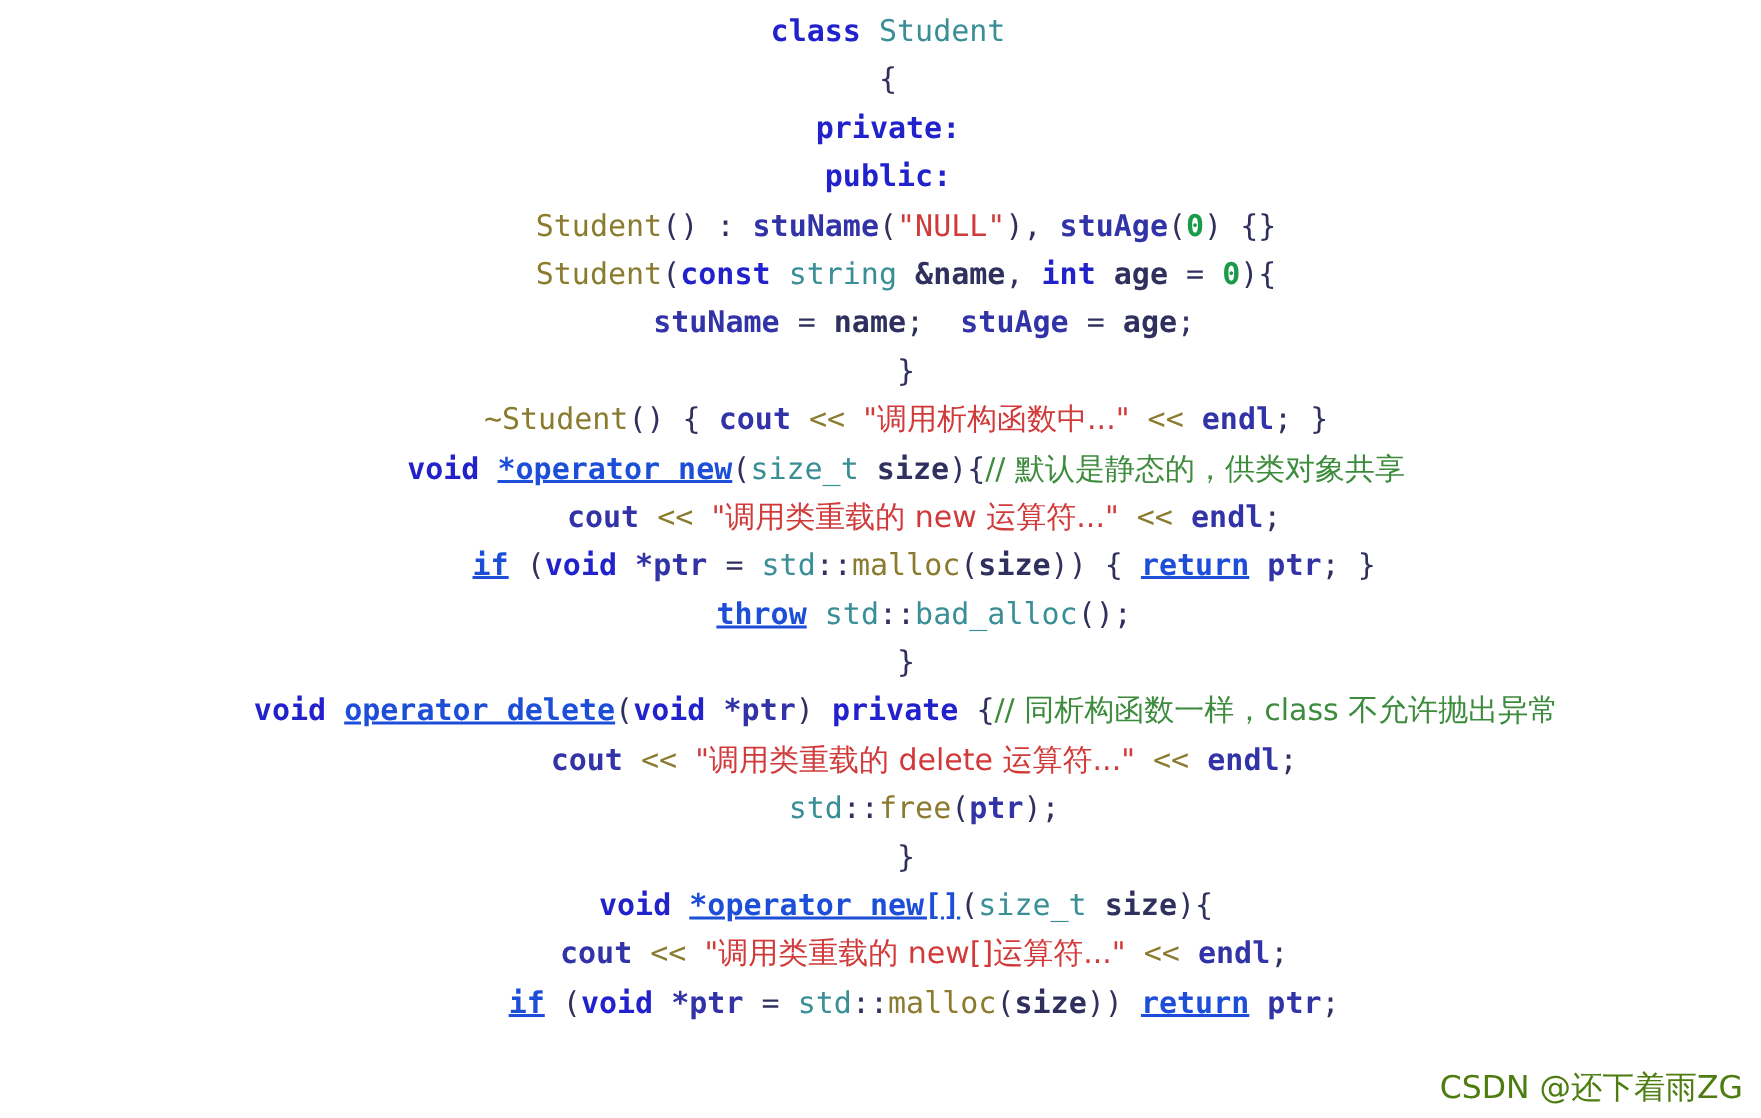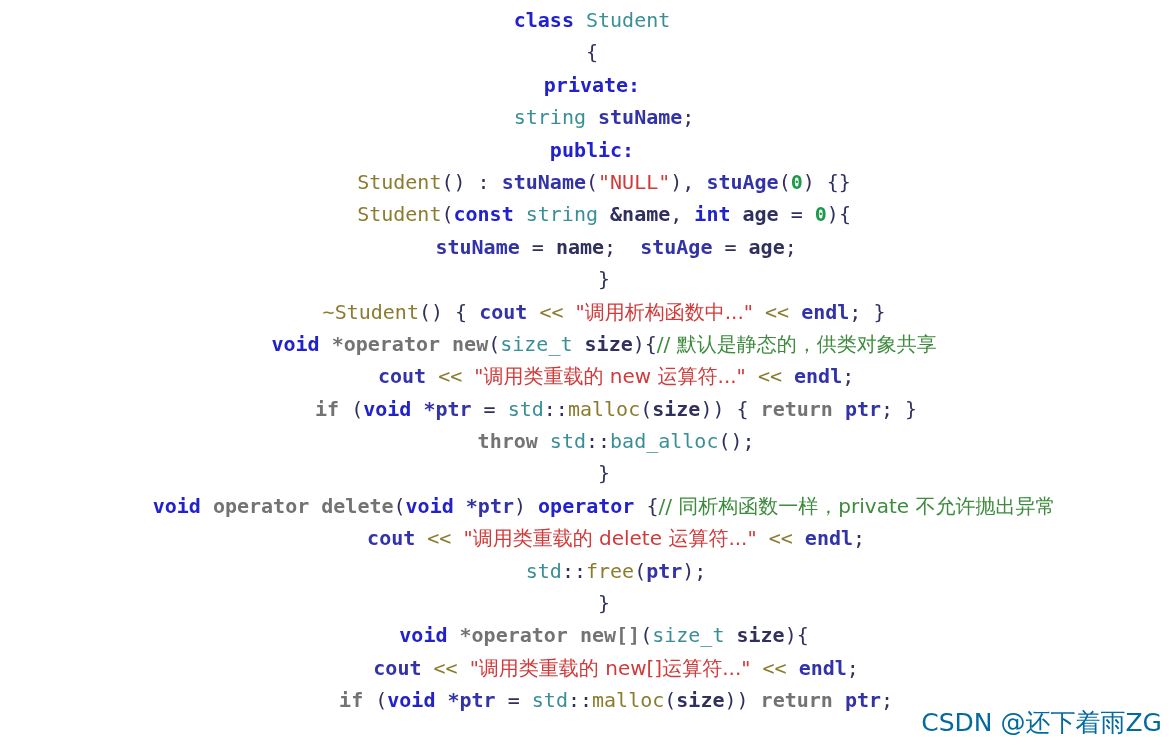--- a/index.html
+++ b/index.html
@@ -35,52 +35,51 @@
   }
 
   
   .t-kw       { color: #2222cc; font-weight: 700; }   
   .t-type     { color: #3a8f97; }                     
   .t-ident    { color: #30305e; font-weight: 700; }   
   .t-var      { color: #3333a8; font-weight: 700; }   
   .t-cls      { color: #3a8f97; }                     
   .t-fn       { color: #8a7b2e; }                     
   .t-op       { color: #8a7b2e; }                     
-  .t-magenta  { color: #737373; font-weight: 700; }   
+  .t-magenta  { color: #1d4ed8; font-weight: 700; text-decoration: underline; }   
   .t-str      { color: #d13a3a; }                     
   .t-num      { color: #1a9a4a; font-weight: 700; }   
   .t-comment  { color: #3d8b3d; }                     
   .t-punct    { color: #30305e; }                     
 
   
   .cjk { font-family: "DejaVu Sans", "Liberation Sans", sans-serif; }
 
   #watermark {
     position: absolute;
     right: 12px;
     bottom: 6px;
     font-family: "DejaVu Sans", "Liberation Sans", sans-serif;
-    font-size: 25px;
-    color: #0369a1;
+    font-size: 21px;
+    color: #4d7c0f;
     white-space: pre;
     user-select: none;
   }
 </style>
 </head>
 <body>
 
 <div id="code-block">
 
   <div class="code-line"><span class="t-kw">class</span><span> </span><span class="t-cls">Student</span></div>
 
   <div class="code-line"><span class="t-punct">{</span></div>
 
   <div class="code-line"><span class="t-kw">private:</span></div>
 
-  <div class="code-line"><span>  </span><span class="t-type">string</span><span> </span><span class="t-var">stuName</span><span class="t-punct">;</span></div>
 
 
   <div class="code-line"><span class="t-kw">public:</span></div>
 
   <div class="code-line"><span>  </span><span class="t-fn">Student</span><span class="t-punct">()</span><span class="t-punct"> : </span><span class="t-var">stuName</span><span class="t-punct">(</span><span class="t-str">"NULL"</span><span class="t-punct">), </span><span class="t-var">stuAge</span><span class="t-punct">(</span><span class="t-num">0</span><span class="t-punct">) </span><span class="t-punct">{}</span></div>
 
   <div class="code-line"><span>  </span><span class="t-fn">Student</span><span class="t-punct">(</span><span class="t-kw">const</span><span> </span><span class="t-type">string</span><span> </span><span class="t-ident">&amp;name</span><span class="t-punct">, </span><span class="t-kw">int</span><span> </span><span class="t-ident">age</span><span> </span><span class="t-punct">=</span><span> </span><span class="t-num">0</span><span class="t-punct">){</span></div>
 
   <div class="code-line"><span>    </span><span class="t-var">stuName</span><span class="t-punct"> = </span><span class="t-ident">name</span><span class="t-punct">;  </span><span class="t-var">stuAge</span><span class="t-punct"> = </span><span class="t-ident">age</span><span class="t-punct">;</span></div>
 
@@ -91,21 +90,21 @@
   <div class="code-line"><span>  </span><span class="t-kw">void</span><span> </span><span class="t-magenta">*operator new</span><span class="t-punct">(</span><span class="t-type">size_t</span><span> </span><span class="t-ident">size</span><span class="t-punct">){</span><span class="t-comment cjk">// 默认是静态的，供类对象共享</span></div>
 
   <div class="code-line"><span>    </span><span class="t-var">cout</span><span> </span><span class="t-op">&lt;&lt;</span><span> </span><span class="t-str cjk">"调用类重载的 new 运算符..."</span><span> </span><span class="t-op">&lt;&lt;</span><span> </span><span class="t-var">endl</span><span class="t-punct">;</span></div>
 
   <div class="code-line"><span>    </span><span class="t-magenta">if</span><span class="t-punct"> (</span><span class="t-kw">void</span><span> </span><span class="t-var">*ptr</span><span class="t-punct"> = </span><span class="t-type">std</span><span class="t-punct">::</span><span class="t-fn">malloc</span><span class="t-punct">(</span><span class="t-ident">size</span><span class="t-punct">)) { </span><span class="t-magenta">return</span><span> </span><span class="t-var">ptr</span><span class="t-punct">; }</span></div>
 
   <div class="code-line"><span>    </span><span class="t-magenta">throw</span><span> </span><span class="t-type">std</span><span class="t-punct">::</span><span class="t-type">bad_alloc</span><span class="t-punct">();</span></div>
 
   <div class="code-line"><span>  </span><span class="t-punct">}</span></div>
 
-  <div class="code-line"><span>  </span><span class="t-kw">void</span><span> </span><span class="t-magenta">operator delete</span><span class="t-punct">(</span><span class="t-kw">void</span><span> </span><span class="t-var">*ptr</span><span class="t-punct">) </span><span class="t-kw">operator</span><span class="t-punct"> {</span><span class="t-comment cjk">// 同析构函数一样，private 不允许抛出异常</span></div>
+  <div class="code-line"><span>  </span><span class="t-kw">void</span><span> </span><span class="t-magenta">operator delete</span><span class="t-punct">(</span><span class="t-kw">void</span><span> </span><span class="t-var">*ptr</span><span class="t-punct">) </span><span class="t-kw">private</span><span class="t-punct"> {</span><span class="t-comment cjk">// 同析构函数一样，class 不允许抛出异常</span></div>
 
   <div class="code-line"><span>    </span><span class="t-var">cout</span><span> </span><span class="t-op">&lt;&lt;</span><span> </span><span class="t-str cjk">"调用类重载的 delete 运算符..."</span><span> </span><span class="t-op">&lt;&lt;</span><span> </span><span class="t-var">endl</span><span class="t-punct">;</span></div>
 
   <div class="code-line"><span>    </span><span class="t-type">std</span><span class="t-punct">::</span><span class="t-fn">free</span><span class="t-punct">(</span><span class="t-var">ptr</span><span class="t-punct">);</span></div>
 
   <div class="code-line"><span>  </span><span class="t-punct">}</span></div>
 
   <div class="code-line"><span>  </span><span class="t-kw">void</span><span> </span><span class="t-magenta">*operator new[]</span><span class="t-punct">(</span><span class="t-type">size_t</span><span> </span><span class="t-ident">size</span><span class="t-punct">){</span></div>
 
   <div class="code-line"><span>    </span><span class="t-var">cout</span><span> </span><span class="t-op">&lt;&lt;</span><span> </span><span class="t-str cjk">"调用类重载的 new[]运算符..."</span><span> </span><span class="t-op">&lt;&lt;</span><span> </span><span class="t-var">endl</span><span class="t-punct">;</span></div>

